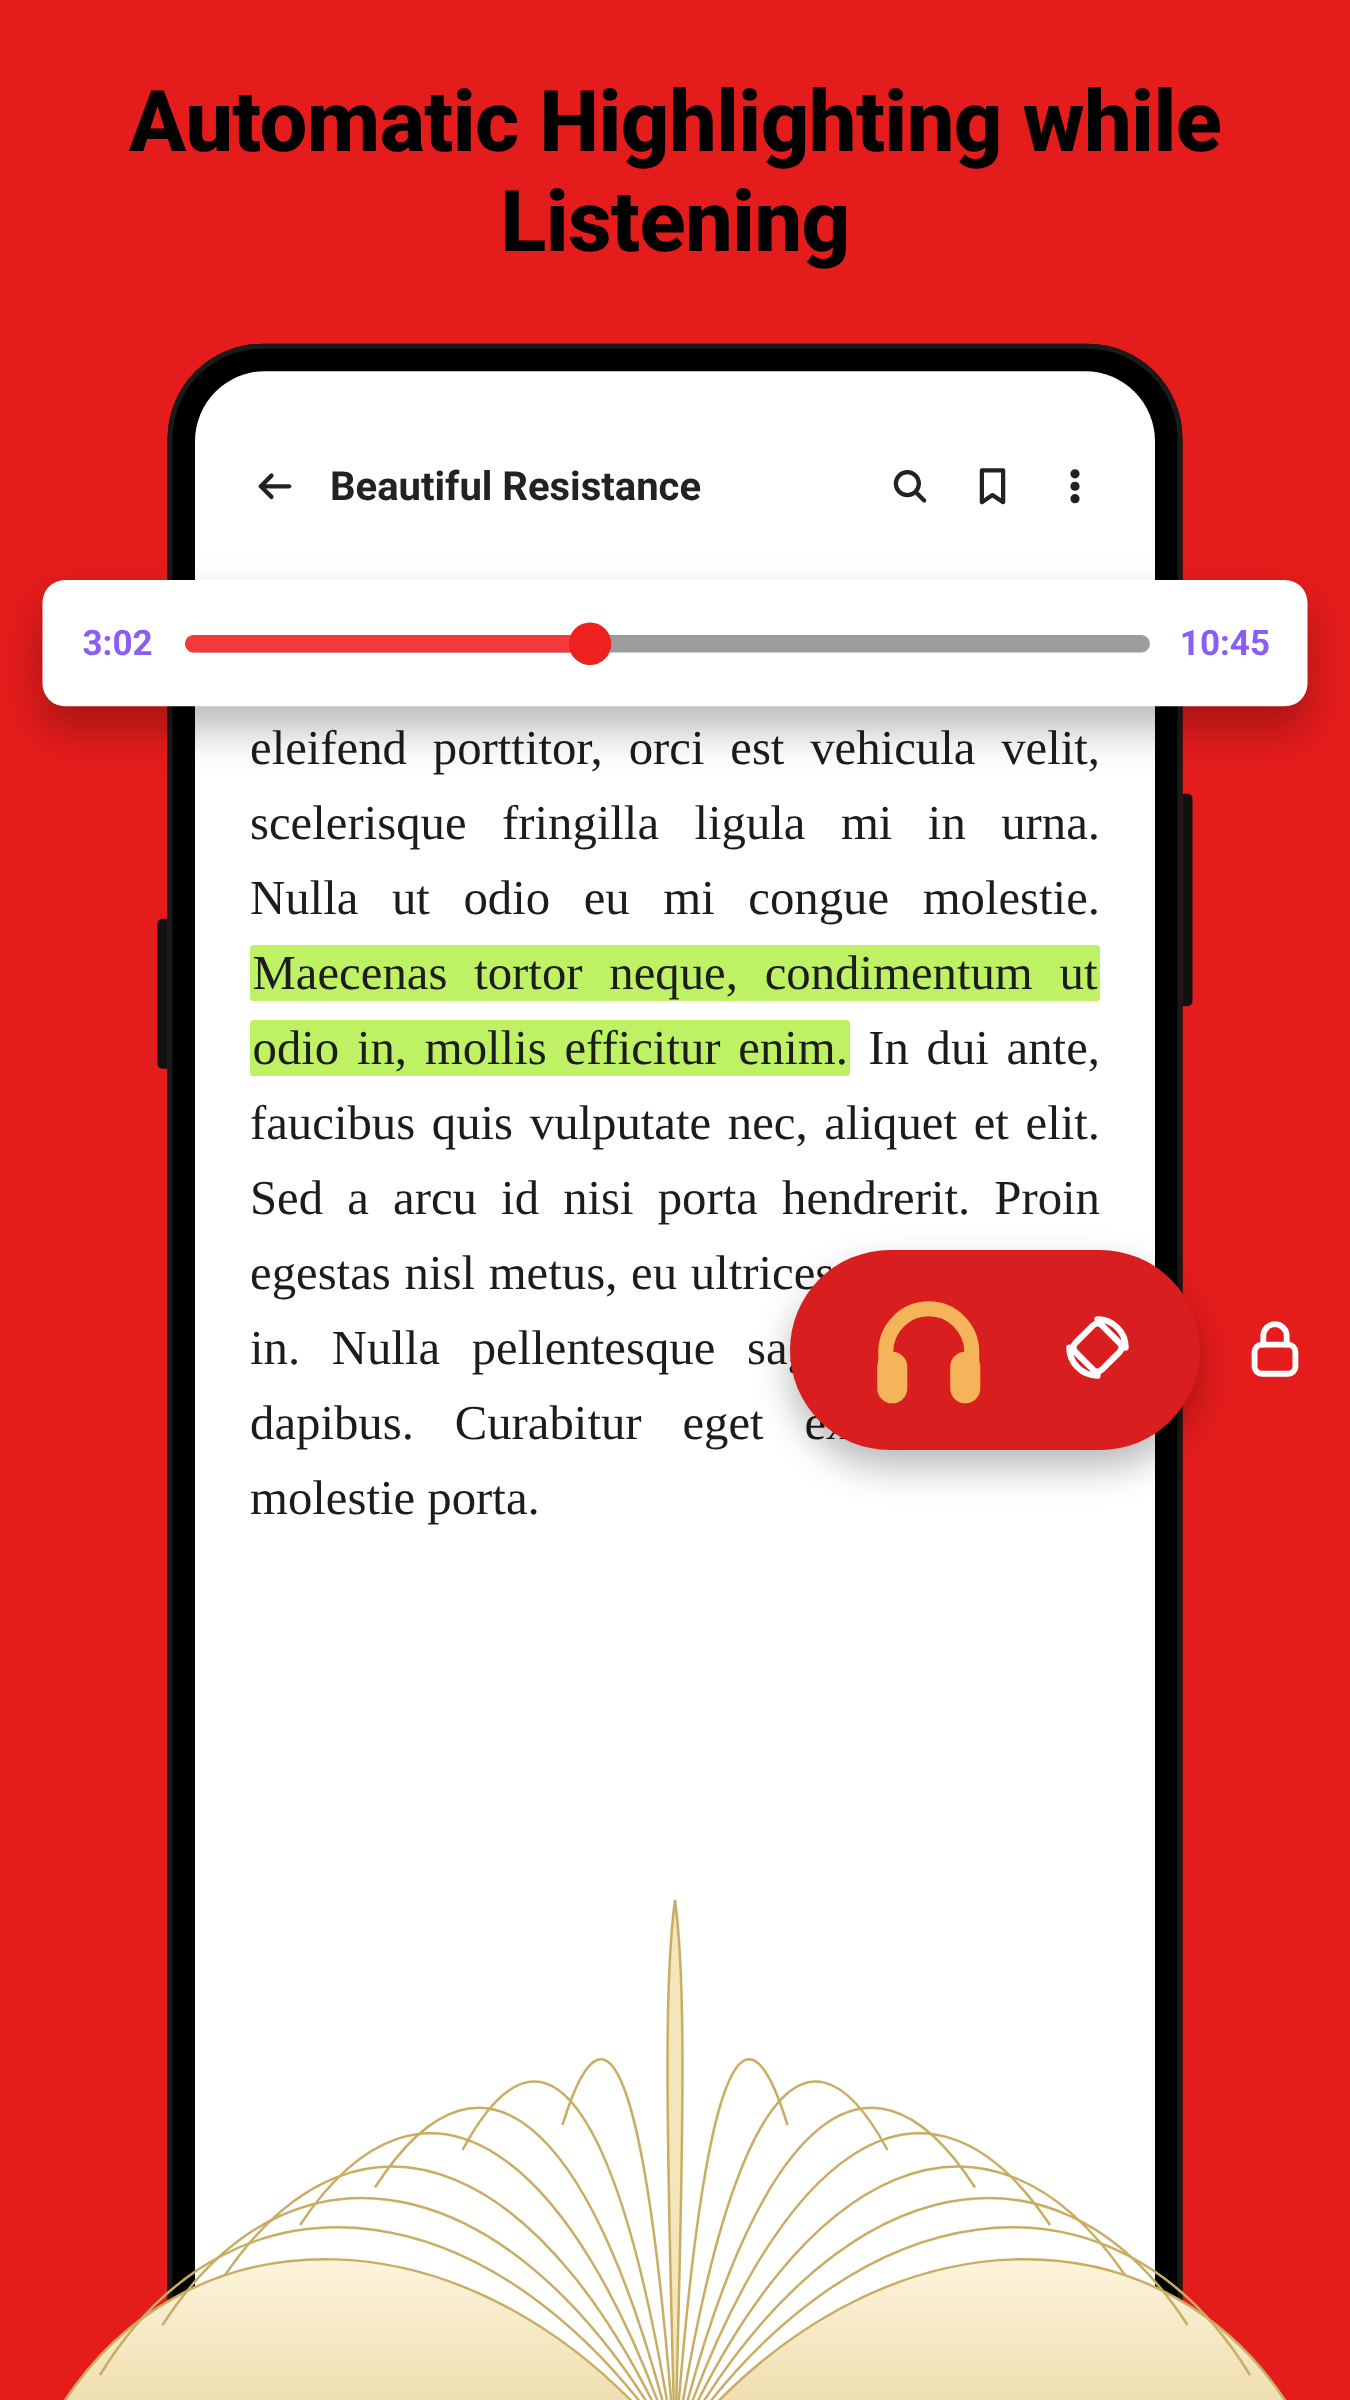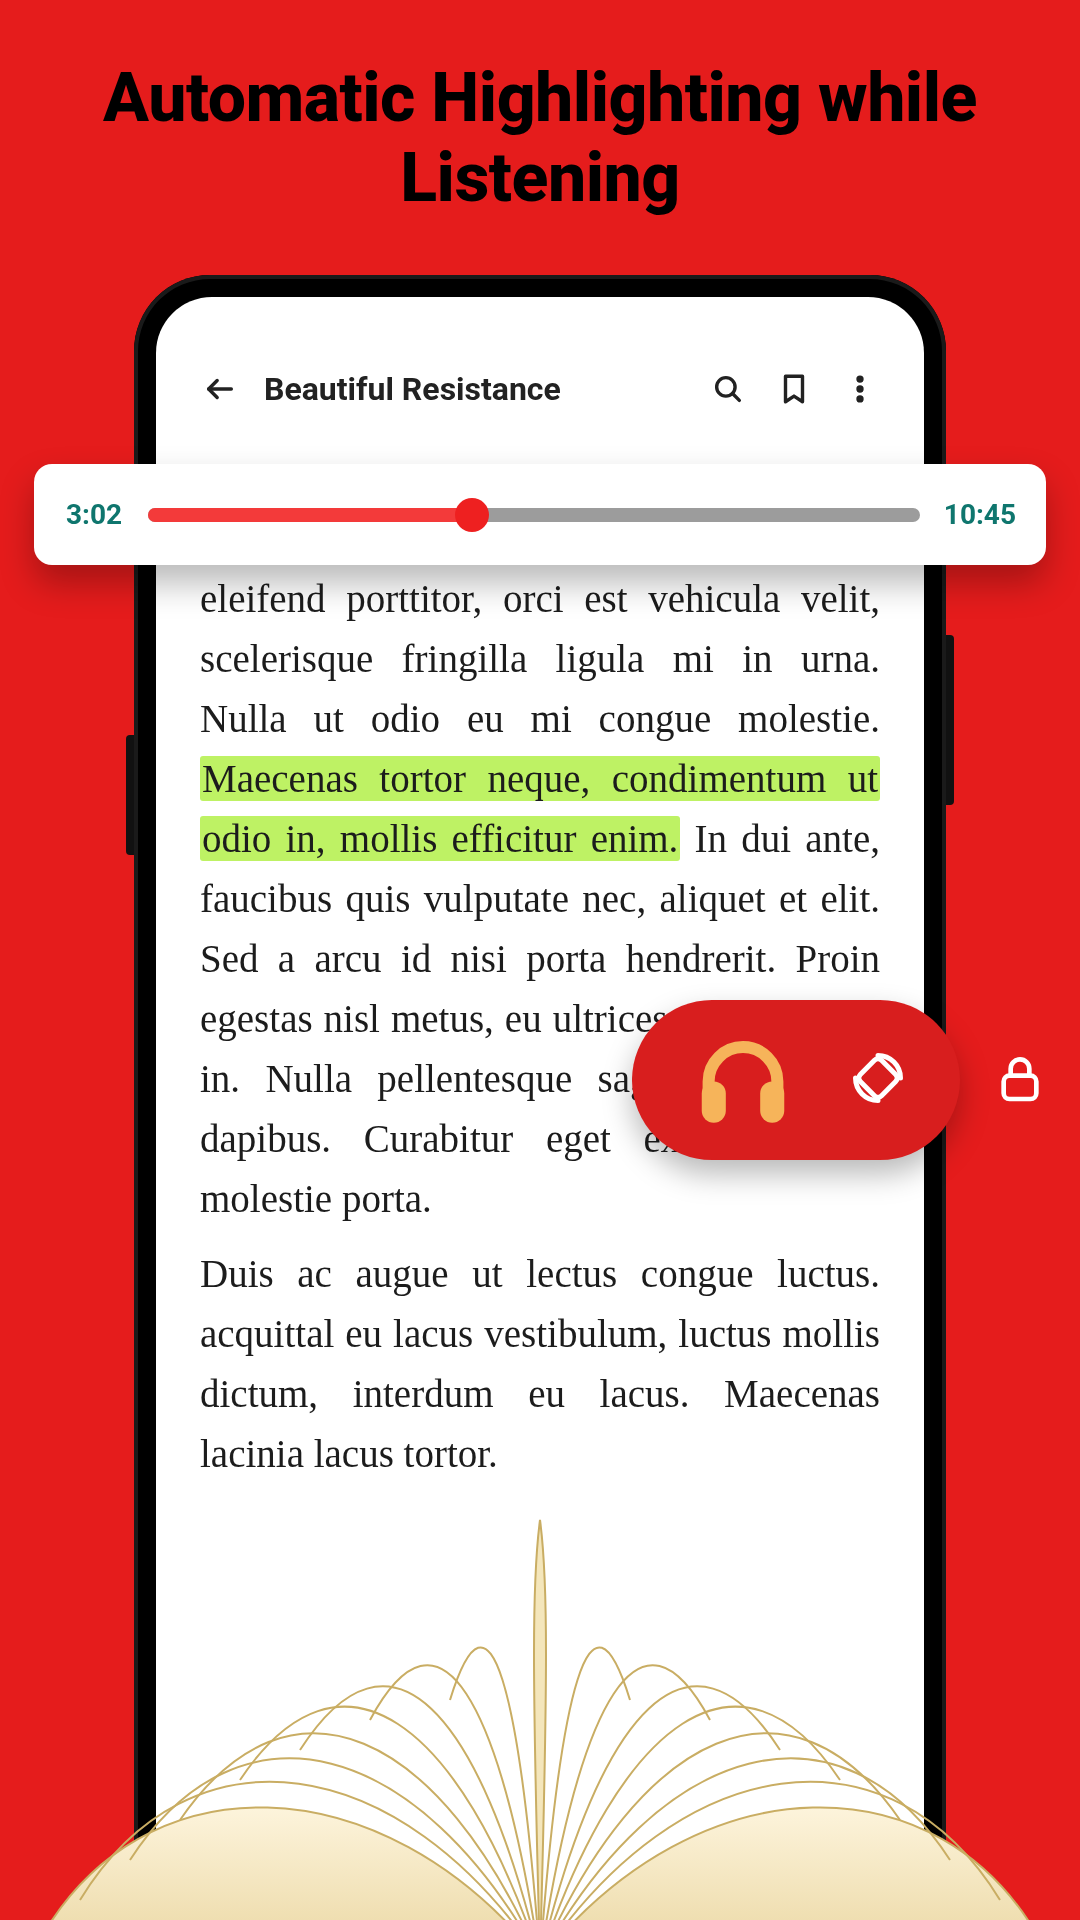--- a/index.html
+++ b/index.html
@@ -108,21 +108,21 @@
     box-shadow: 0 18px 34px rgba(0,0,0,0.28);
     padding: 34px 30px;
     display: flex;
     align-items: center;
     gap: 24px;
     z-index: 5;
   }
   .time-label {
     font-weight: 700;
     font-size: 28px;
-    color: #0f766e;
+    color: #8b5cf6;
     min-width: 60px;
     text-align: center;
   }
   .track {
     position: relative;
     flex: 1;
     height: 14px;
     background: #9c9c9c;
     border-radius: 8px;
     overflow: visible;
@@ -223,21 +223,20 @@
           </svg>
       </div>
     </div>
 
     <div class="reader">
       <p>
         <span>eleifend porttitor, orci est vehicula velit, scelerisque fringilla ligula mi in urna. Nulla ut odio eu mi congue molestie. </span>
         <span class="hl">Maecenas tortor neque, condimentum ut odio in, mollis efficitur enim.</span>
         <span> In dui ante, faucibus quis vulputate nec, aliquet et elit. Sed a arcu id nisi porta hendrerit. Proin egestas nisl metus, eu ultrices quam lacinia in. Nulla pellentesque sagittis risus vel dapibus. Curabitur eget ex nec lacus molestie porta.</span>
       </p>
-      <p>Duis ac augue ut lectus congue luctus. acquittal eu lacus vestibulum, luctus mollis dictum, interdum eu lacus. Maecenas lacinia lacus tortor.</p>
     </div>
 
   </div>
 </div>
 
 <div class="progress-card">
   <div class="time-label">3:02</div>
   <div class="track">
     <div class="fill" style="width: 42%;"></div>
     <div class="thumb" style="left: 42%;"></div>

